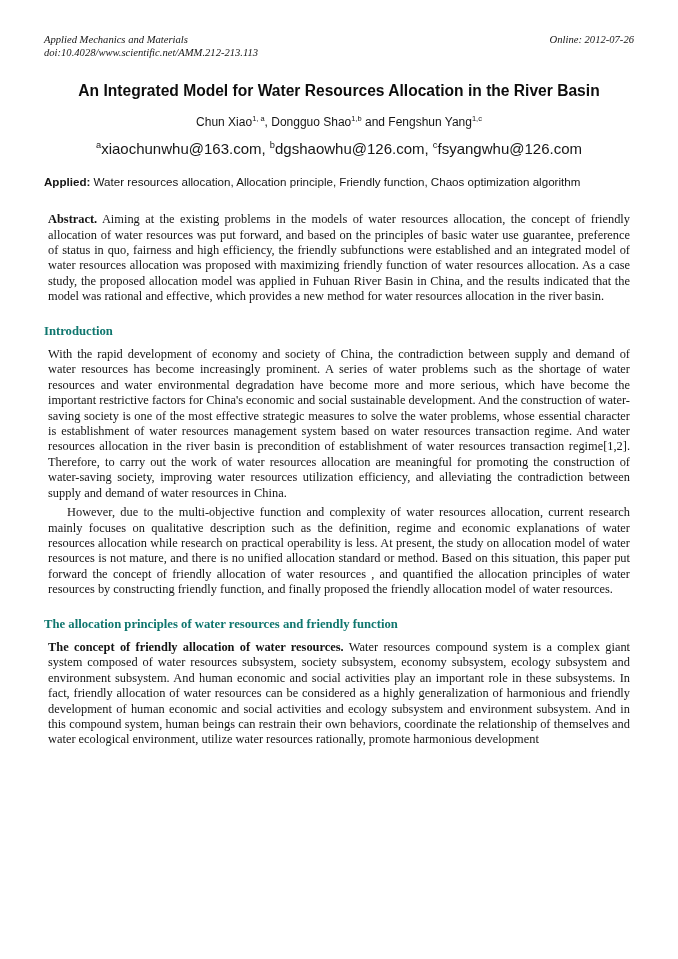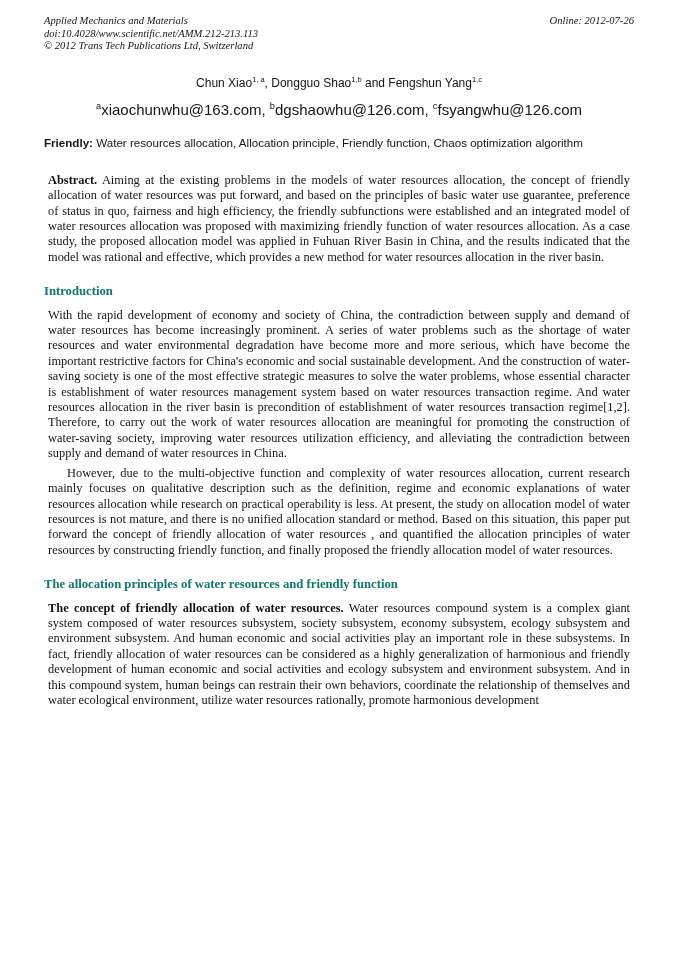--- a/index.html
+++ b/index.html
@@ -21,20 +21,21 @@
   
   .jheader {
     display: flex;
     justify-content: space-between;
     align-items: flex-start;
     font-family: "Liberation Serif", serif;
     font-style: italic;
     font-size: 10.6px;
     line-height: 12.6px;
     color: #151515;
+    margin-top: 19px;
   }
   
   .title {
     margin: 21px 0 0 0;
     font-family: "Liberation Sans", sans-serif;
     font-weight: bold;
     font-size: 15.6px;
     line-height: 21px;
     text-align: center;
     color: #0d0d0d;
@@ -105,39 +106,39 @@
 </style>
 </head>
 <body>
 
 <div class="page">
 
   <div class="jheader">
     <div class="jheader-left">
       <div>Applied Mechanics and Materials</div>
       <div>doi:10.4028/www.scientific.net/AMM.212-213.113</div>
-      <div>© 2012 Trans Tech Publications Ltd, Switzerland</div>
     </div>
     <div class="jheader-right">Online: 2012-07-26</div>
   </div>
 
   <h1 class="title">
+    <span class="tl">An Integrated Model for Water Resources Allocation in the River Basin</span>
   </h1>
 
   <div class="authors">
     <span>Chun Xiao</span><span class="sup">1, a</span><span>, </span><span>Dongguo Shao</span><span class="sup">1,b</span><span> and </span><span>Fengshun Yang</span><span class="sup">1,c</span>
   </div>
 
 
   <div class="emails">
     <span class="sup">a</span><span>xiaochunwhu@163.com</span><span>, </span><span class="sup">b</span><span>dgshaowhu@126.com</span><span>, </span><span class="sup">c</span><span>fsyangwhu@126.com</span>
   </div>
 
   <p class="keywords">
-    <b>Friendly:</b>
+    <b>Applied:</b>
     <span>Water resources allocation, Allocation principle, Friendly function, Chaos optimization algorithm</span>
   </p>
 
   <p class="body-text abstract">
     <b>Abstract.</b>
     <span>Aiming at the existing problems in the models of water resources allocation, the concept of friendly allocation of water resources was put forward, and based on the principles of basic water use guarantee, preference of status in quo, fairness and high efficiency, the friendly subfunctions were established and an integrated model of water resources allocation was proposed with maximizing friendly function of water resources allocation. As a case study, the proposed allocation model was applied in Fuhuan River Basin in China, and the results indicated that the model was rational and effective, which provides a new method for water resources allocation in the river basin.</span>
   </p>
 
   <h2 class="sec-heading">Introduction</h2>
 

